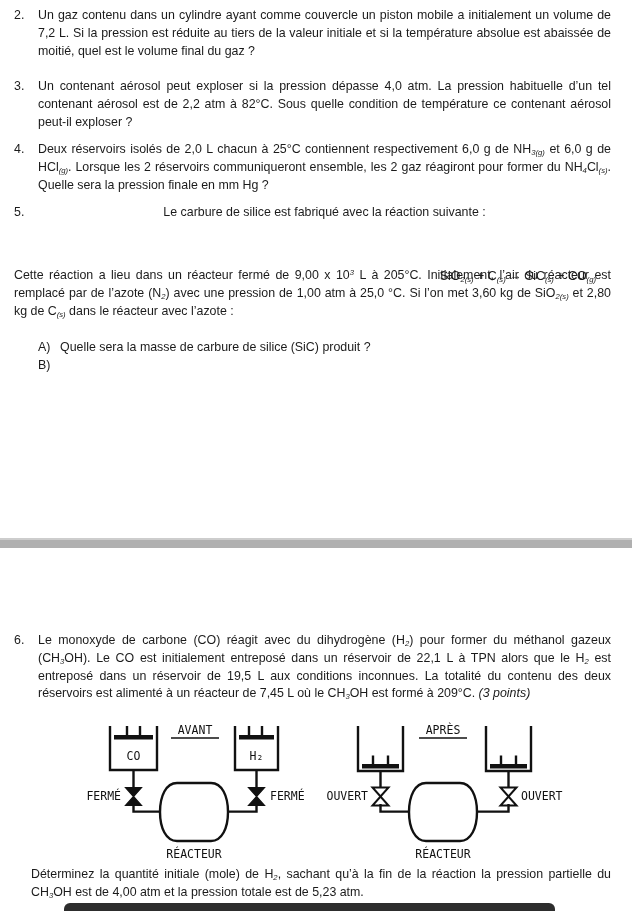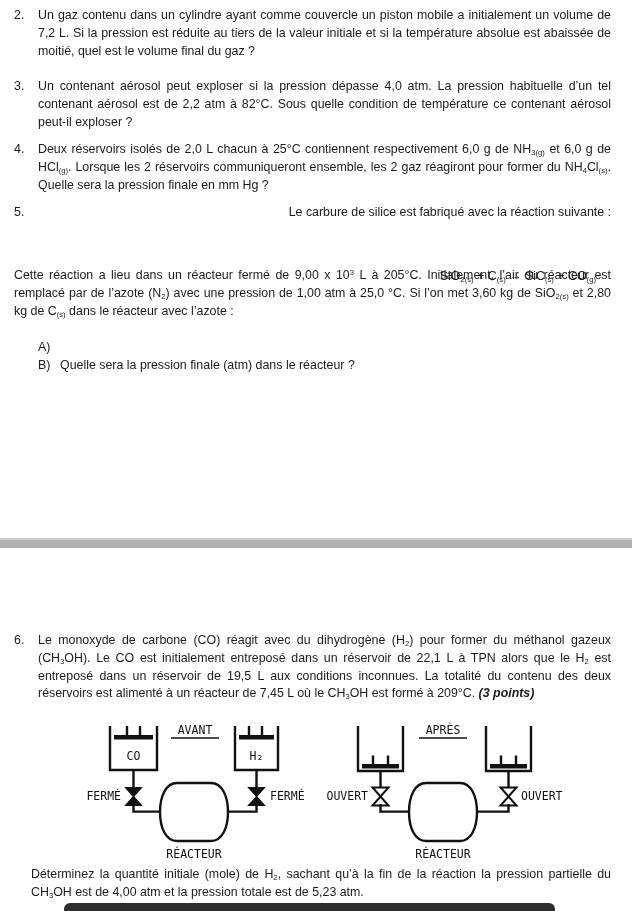--- a/index.html
+++ b/index.html
@@ -11,24 +11,24 @@
   }
   .q{position:absolute;left:14px;right:21px;display:flex;}
   .qnum{flex:0 0 24px;}
   .qtext{flex:1;text-align:justify;}
   .center-line{position:absolute;left:14px;right:36px;text-align:right;margin-top:32px;}
   .para{position:absolute;left:14px;right:21px;text-align:justify;}
   .para.indent{left:31px;}
   .sublist{position:absolute;left:38px;right:21px;}
   .subrow{display:flex;}
   .subrow .qnum{flex:0 0 22px;}
-  sub,sup{font-size:0.62em;line-height:0;}
+  sub,sup{font-size:0.62em;line-height:0;font-style:italic;}
   sub{vertical-align:-0.22em;}
   sup{vertical-align:0.5em;}
-  .bi{font-weight:700;font-style:italic;}
+  .bi{font-weight:400;font-style:italic;}
   .separator{
     position:absolute;left:0;width:632px;top:538px;height:8px;
     background:#b0b0b0;border-top:2px solid #cdcdcd;
   }
   .diagram{position:absolute;left:0;top:713px;width:632px;height:155px;}
   .dlabel{
     font-family:"DejaVu Sans Mono","Liberation Mono",monospace;
     font-size:11.5px;fill:#111111;
   }
   .bottom-bar{
@@ -49,34 +49,34 @@
   <div class="qtext">Un contenant aérosol peut exploser si la pression dépasse 4,0 atm. La pression habituelle d’un tel contenant aérosol est de 2,2 atm à 82°C. Sous quelle condition de température ce contenant aérosol peut-il exploser ?</div>
 </div>
 
 <div class="q" style="top:141px">
   <span class="qnum">4.</span>
   <div class="qtext">Deux réservoirs isolés de 2,0 L chacun à 25°C contiennent respectivement 6,0 g de NH<sub>3(g)</sub> et 6,0 g de HCl<sub>(g)</sub>. Lorsque les 2 réservoirs communiqueront ensemble, les 2 gaz réagiront pour former du NH<sub>4</sub>Cl<sub>(s)</sub>. Quelle sera la pression finale en mm Hg ?</div>
 </div>
 
 <div class="q" style="top:204px">
   <span class="qnum">5.</span>
-  <div class="qtext" style="text-align:right">Le carbure de silice est fabriqué avec la réaction suivante :</div>
+  <div class="qtext" style="text-align:center">Le carbure de silice est fabriqué avec la réaction suivante :</div>
 </div>
 
 <div class="center-line" style="top:236px">SiO<sub>2(s)</sub> + C<sub>(s)</sub> → SiC<sub>(s)</sub> + CO<sub>(g)</sub></div>
 
 <div class="para" style="top:267px">Cette réaction a lieu dans un réacteur fermé de 9,00 x 10<sup>3</sup> L à 205°C. Initialement, l’air du réacteur est remplacé par de l’azote (N<sub>2</sub>) avec une pression de 1,00 atm à 25,0 °C. Si l’on met 3,60 kg de SiO<sub>2(s)</sub> et 2,80 kg de C<sub>(s)</sub> dans le réacteur avec l’azote :</div>
 
 <div class="sublist" style="top:339px">
   <div class="subrow">
     <span class="qnum">A)</span>
+    <div>Quelle sera la masse de carbure de silice (SiC) produit ?</div>
   </div>
   <div class="subrow">
     <span class="qnum">B)</span>
-    <div>Quelle sera la pression finale (atm) dans le réacteur ?</div>
   </div>
 </div>
 
 <div class="separator"></div>
 
 <div class="q" style="top:632px">
   <span class="qnum">6.</span>
   <div class="qtext">Le monoxyde de carbone (CO) réagit avec du dihydrogène (H<sub>2</sub>) pour former du méthanol gazeux (CH<sub>3</sub>OH). Le CO est initialement entreposé dans un réservoir de 22,1 L à TPN alors que le H<sub>2</sub> est entreposé dans un réservoir de 19,5 L aux conditions inconnues. La totalité du contenu des deux réservoirs est alimenté à un réacteur de 7,45 L où le CH<sub>3</sub>OH est formé à 209°C. <span class="bi">(3 points)</span></div>
 </div>
 

